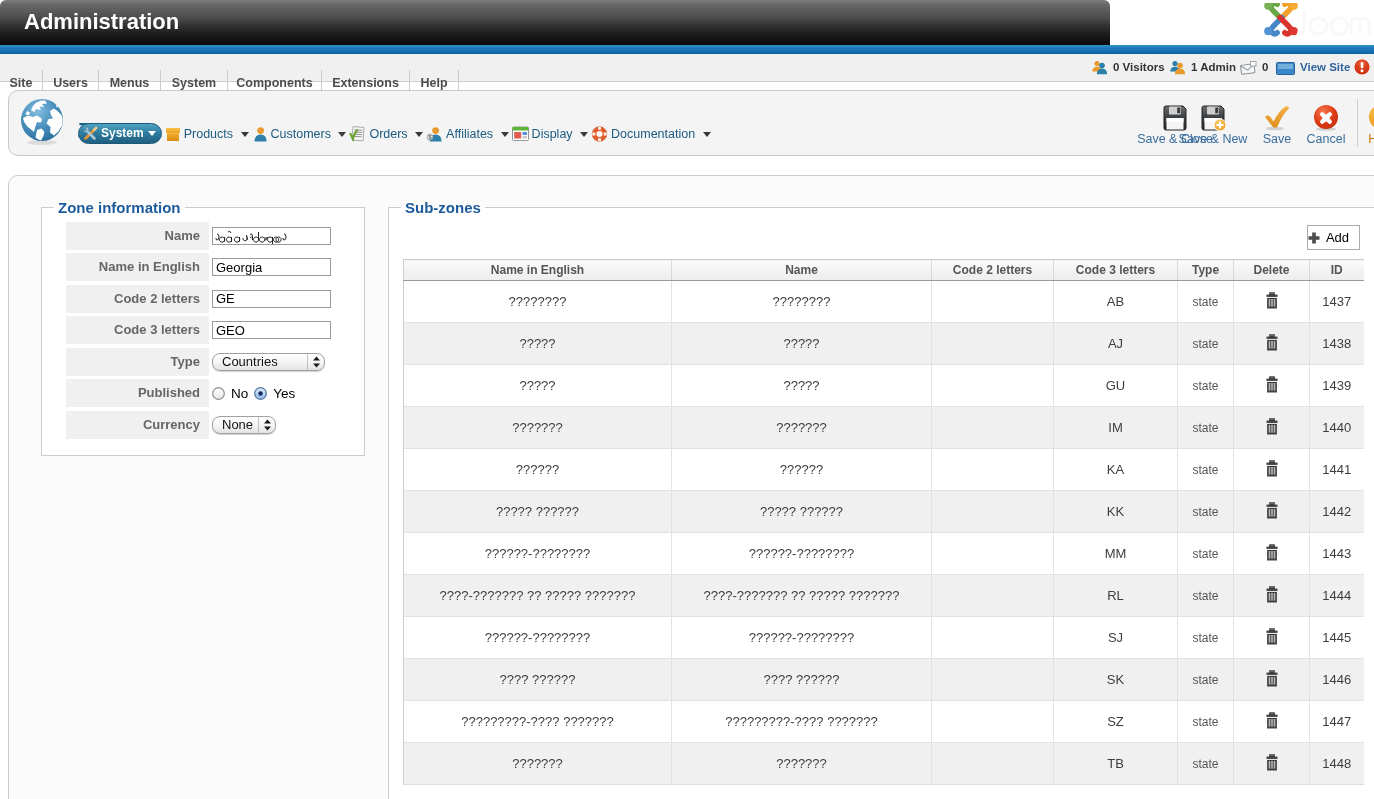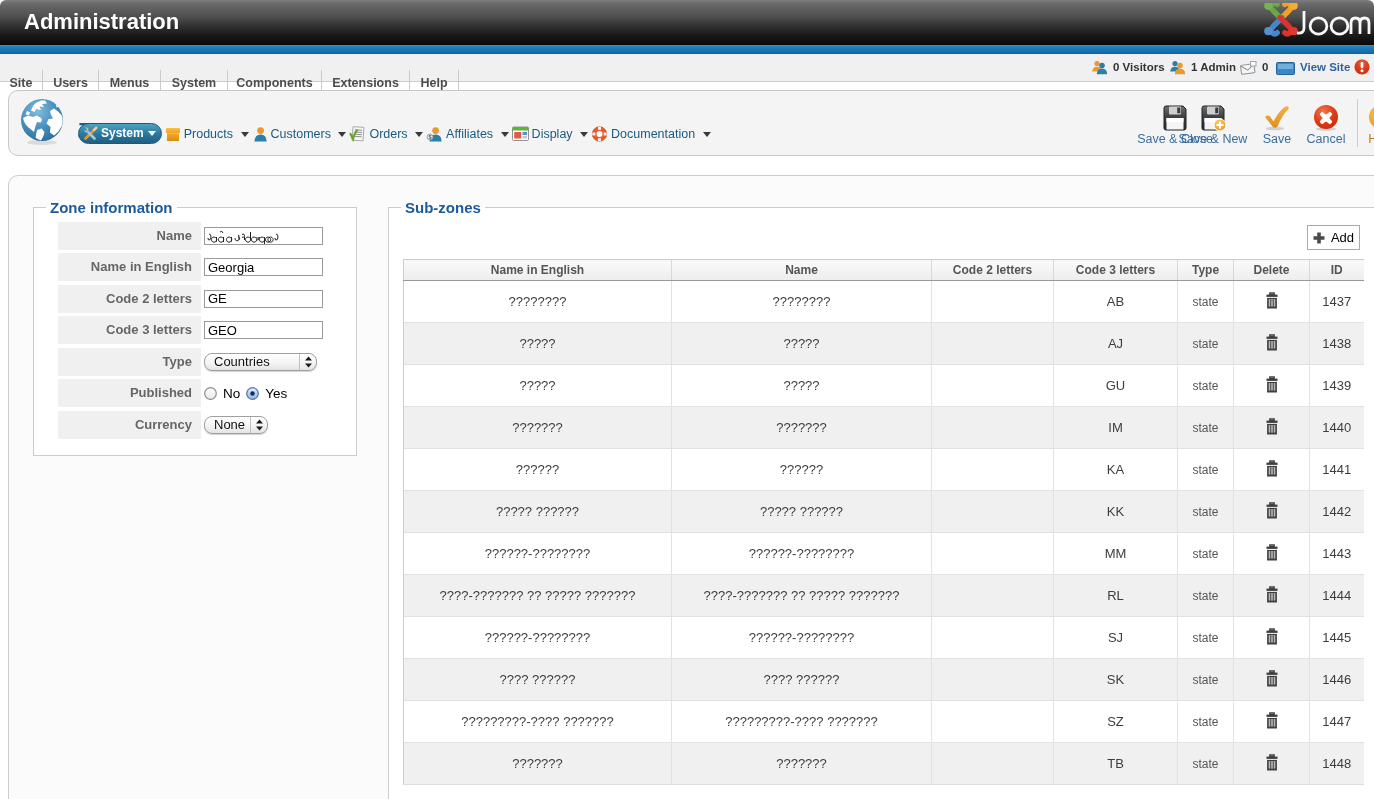--- a/index.html
+++ b/index.html
@@ -1,21 +1,21 @@
 <!DOCTYPE html>
 <html><head>
 <meta charset="utf-8">
 <style>
 * { margin:0; padding:0; box-sizing:border-box; }
 html,body { width:1374px; height:799px; overflow:hidden; background:#fff;
   font-family:"Liberation Sans", sans-serif; }
 #page { position:relative; width:1374px; height:799px; }
 
 
-#hdr { position:absolute; left:0; top:0; width:1374px; height:45px;
+#hdr { position:absolute; left:0; top:0; width:1110px; height:45px;
   border-radius:6px 6px 0 0;
   background:linear-gradient(#7d7d7d 0%, #686868 10%, #4e4e4e 38%, #303030 58%, #1a1a1a 78%, #0a0a0a 100%); }
 #hdr .title { position:absolute; left:24px; top:9px; color:#fff; font-size:22px; font-weight:bold; }
 #jlogo { position:absolute; left:1262px; top:3px; }
 #bluebar { position:absolute; left:0; top:45px; width:1374px; height:9px;
   background:linear-gradient(#3390c8 0%, #1b77b5 40%, #1470af 75%, #0d5f99 100%); }
 
 
 #menubar { position:absolute; left:0; top:54px; width:1374px; height:28px;
   background:#f0f0f0; border-bottom:1px solid #cccccc; }
@@ -46,39 +46,39 @@
 #tsep { position:absolute; left:1348px; top:8px; width:1px; height:48px; background:#ccc; }
 
 
 #content { position:absolute; left:8px; top:175px; width:1440px; height:700px;
   background:#fbfbfb; border:1px solid #ccc; border-radius:10px; }
 
 fieldset { position:absolute; border:1px solid #ccc; background:#fff; }
 legend { font-size:15px; font-weight:bold; color:#1b5a9b; padding:0 4px; margin-left:12px; }
 
 
-#zinfo { left:24px; top:23px; width:324px; height:257px; }
+#zinfo { left:32px; top:23px; width:324px; height:257px; }
 .frow { position:absolute; left:24px; height:28px; }
 .frow .lab { position:absolute; left:0; top:0; width:143px; height:28px; background:#f0f0f0;
   text-align:right; line-height:28px; padding-right:9px; font-size:13px; font-weight:bold; color:#666; }
 .frow .ctl { position:absolute; left:146px; top:0; height:28px; line-height:28px; white-space:nowrap; }
 input.txt { width:119px; height:18px; border:1px solid #9a9a9a; font-size:13px; padding:0 3px;
   font-family:"Liberation Sans", sans-serif; background:#fff; margin-top:5px; display:block; }
 .macsel { display:inline-block; position:relative; height:18px; border:1px solid #a0a0a0; border-radius:8px;
   background:linear-gradient(#ffffff, #f4f4f4 55%, #e3e3e3); font-size:13px; line-height:16px; color:#111;
   padding:0 26px 0 9px; vertical-align:middle; box-shadow:0 1px 1px rgba(0,0,0,0.18); }
 .macsel .stp { position:absolute; right:0; top:0; width:17px; height:16px; border-left:1px solid #c0c0c0; }
 .macsel .stp svg { display:block; margin:2px auto 0; }
 .rad { display:inline-block; vertical-align:-2px; }
 .radlab { font-size:13.5px; color:#000; margin:0 6px 0 6px; }
 
 
 #szone { left:379px; top:23px; width:1041px; height:650px; }
 #addbtn { position:absolute; left:918px; top:9px; width:53px; height:25px; background:#fff;
-  border:1px solid #aaa; font-size:13px; color:#000; line-height:23px; text-align:center; }
+  border:1px solid #aaa; font-size:13px; color:#000; line-height:23px; }
 #addbtn svg { vertical-align:-2px; margin-right:3px; }
 table#szt { position:absolute; left:14px; top:43px; border-collapse:collapse; table-layout:fixed; }
 #szt th { height:21px; background:linear-gradient(#fafafa, #ededed); border-bottom:1px solid #999;
   font-size:12px; font-weight:bold; color:#555; border-left:1px solid #d8d8d8; border-top:1px solid #ccc; }
 #szt td { height:42px; text-align:center; font-size:13px; color:#3d3d3d;
   border-left:1px solid #e2e2e2; border-top:1px solid #e2e2e2; }
 #szt tr.odd td { background:#fff; }
 #szt tr.even td { background:#f0f0f0; }
 #szt .st { font-size:12px; color:#555;margin-top:8px; }
 #szt th:first-child, #szt td:first-child { border-left:1px solid #ccc; }

